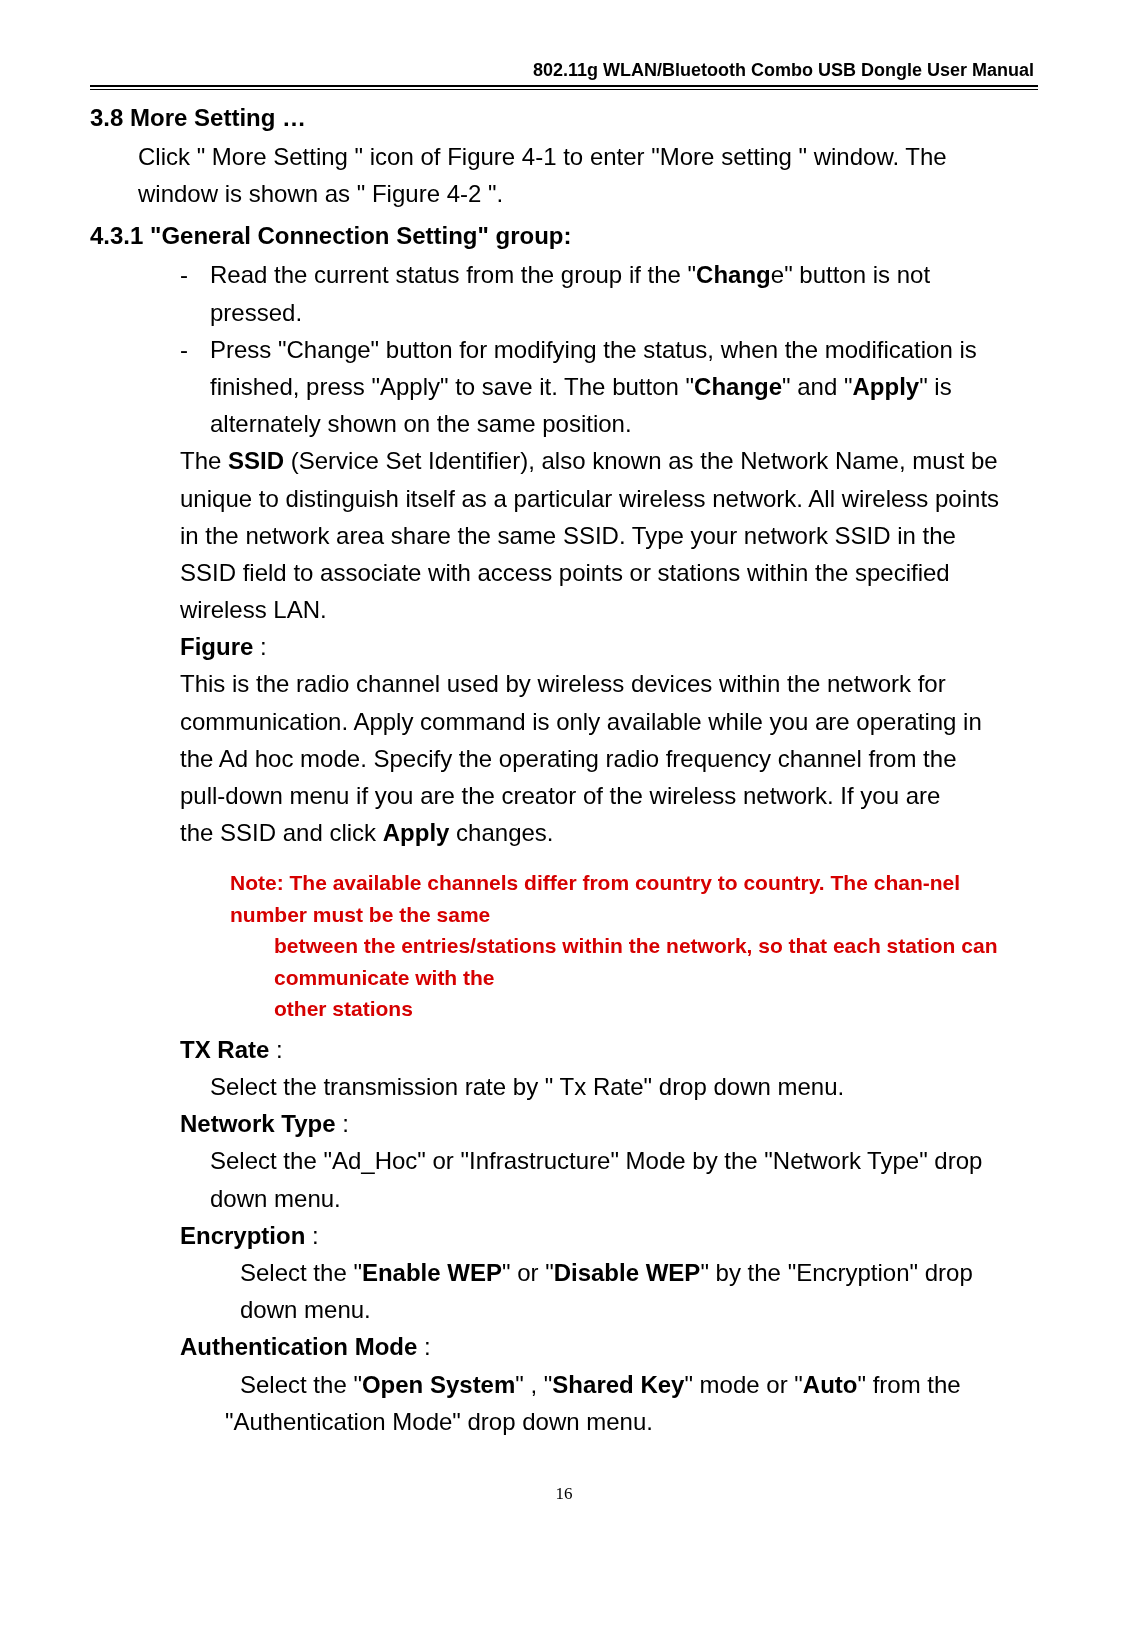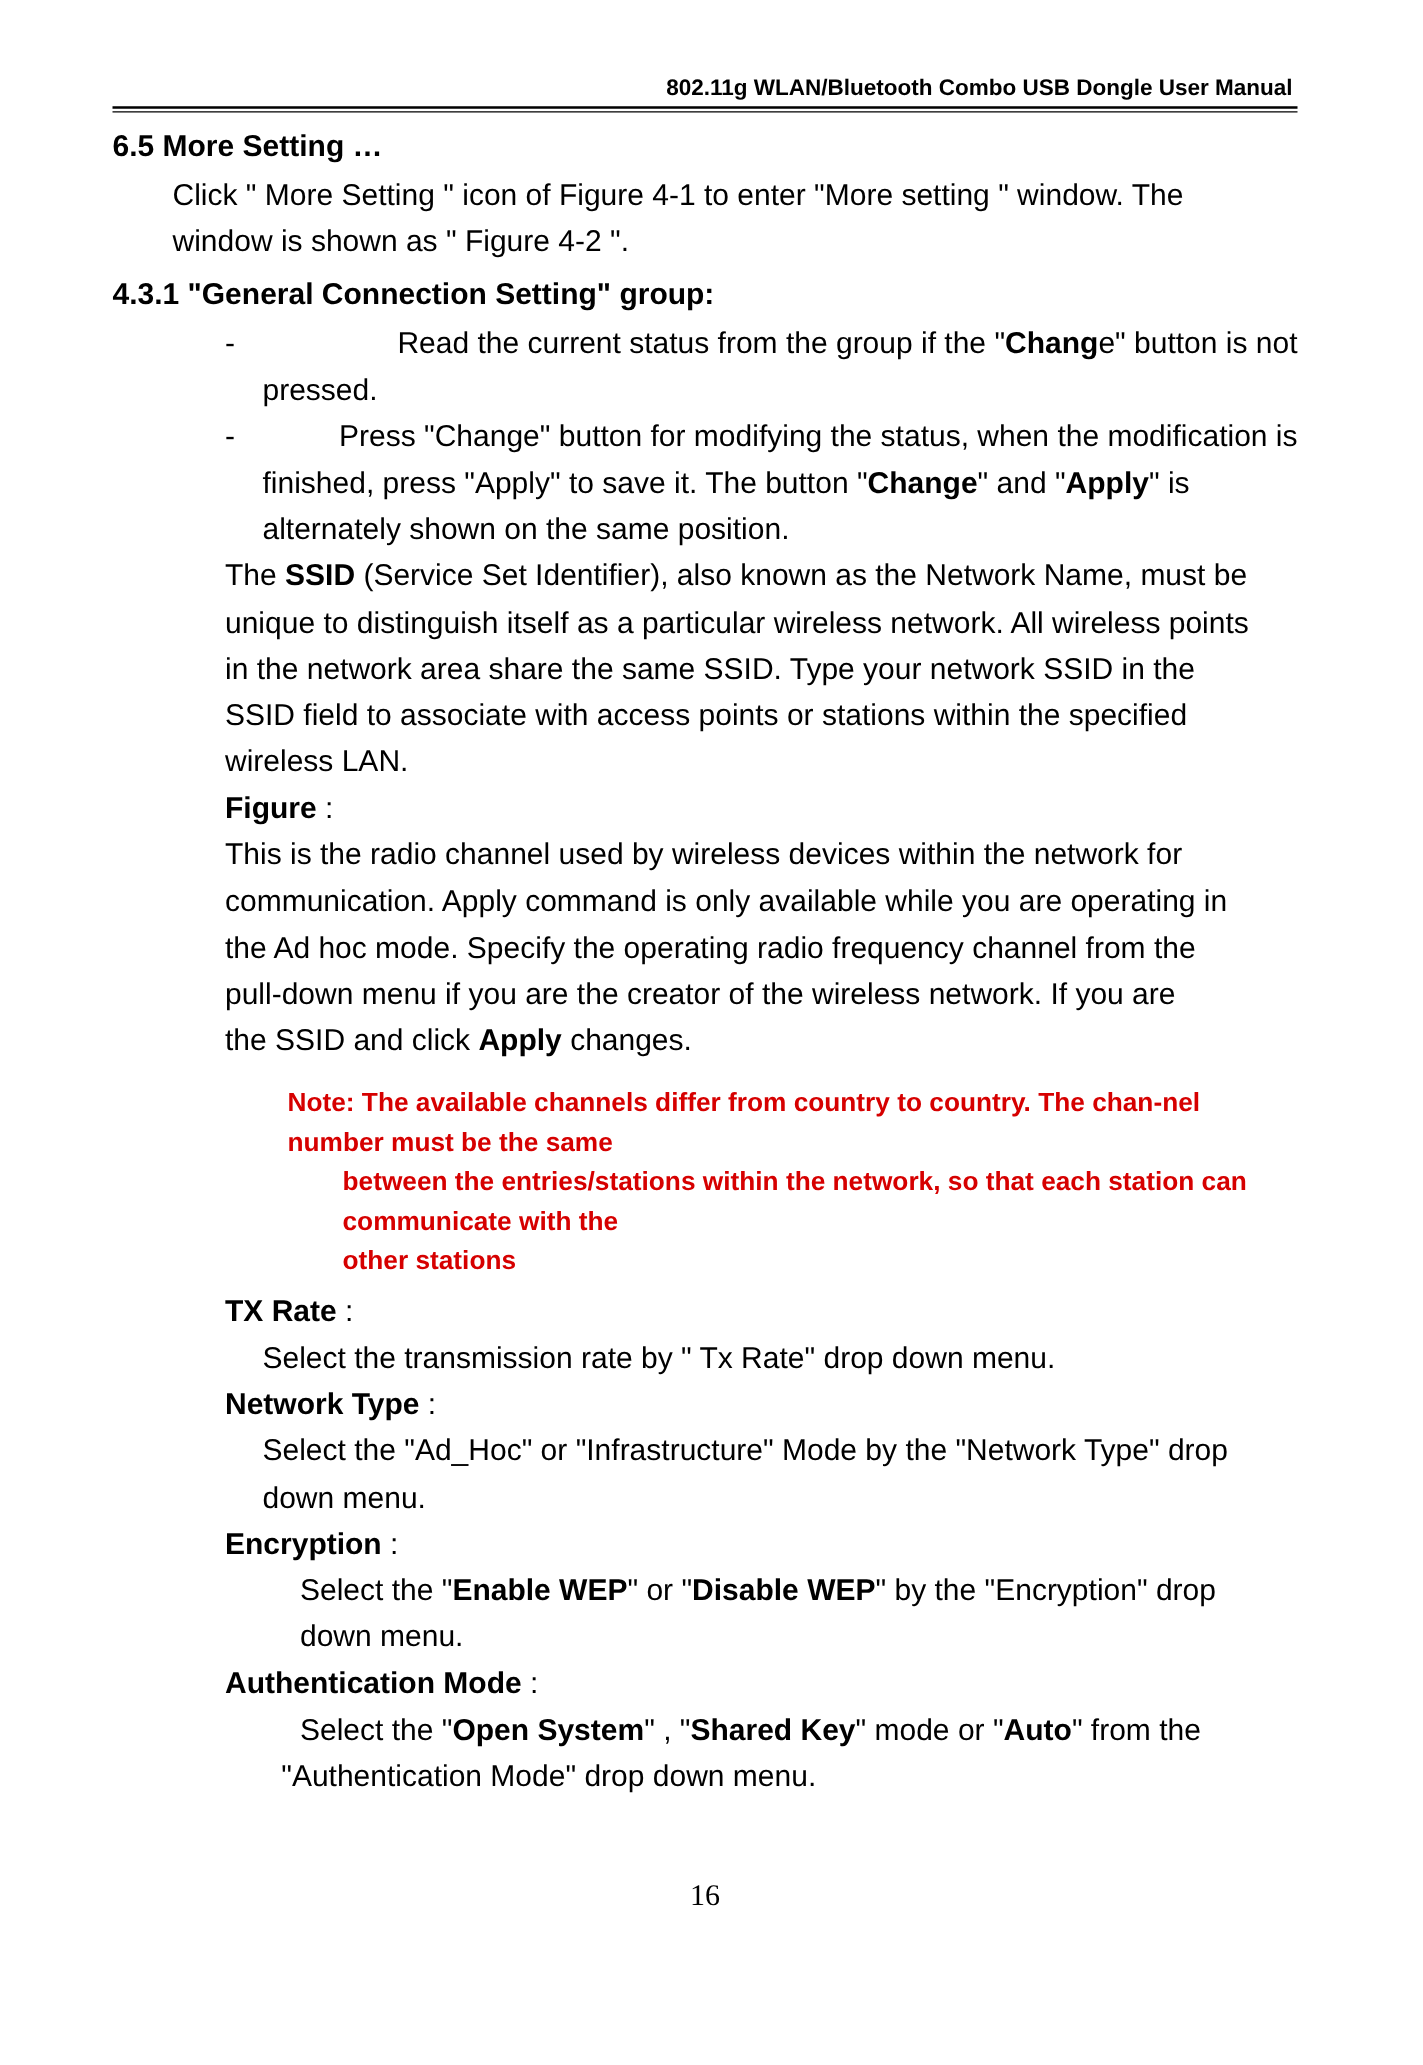--- a/index.html
+++ b/index.html
@@ -49,51 +49,51 @@
     font-weight: bold;
     font-size: 24px;
     margin: 10px 0 6px 0;
   }
   .bullet {
     display: flex;
     font-size: 24px;
     line-height: 1.55;
   }
   .bullet .dash { width: 30px; flex-shrink:0; }
-  .bullet .txt { flex: 1; text-align: right; }
+  .bullet .txt { flex: 1; }
   .bold { font-weight: bold; }
   .note {
     color: #d60000;
     font-weight: bold;
     font-size: 21px;
     line-height: 1.5;
     margin: 16px 0 6px 140px;
     padding-right: 40px;
   }
   .note .note-indent {
     display: block;
     margin-left: 44px;
   }
   .footer-pageno {
     text-align: center;
-    font-size: 24px;
+    font-size: 17px;
     font-family: "Times New Roman", Times, serif;
-    margin-top: 64px;
+    margin-top: 44px;
   }
 </style>
 </head>
 <body>
 
 <div class="page">
 
   <div class="running-head">802.11g  WLAN/Bluetooth  Combo  USB  Dongle  User  Manual</div>
   <hr class="hr-top">
   <hr class="hr-thin">
 
-  <p class="section-head">6.5 More Setting …</p>
+  <p class="section-head">3.8 More Setting …</p>
   <p class="body-text ind1">Click " More Setting " icon of Figure 4-1 to enter "More setting " window. The</p>
   <p class="body-text ind1">window is shown as " Figure 4-2 ".</p>
 
   <p class="sub-head ind1">4.3.1 "General Connection Setting" group:</p>
 
   <div class="bullet ind2">
     <span class="dash">-</span>
     <span class="txt">
       <span>Read the current status from the group if the "</span><span class="bold">Chang</span><span>e" button is not</span>
     </span>

